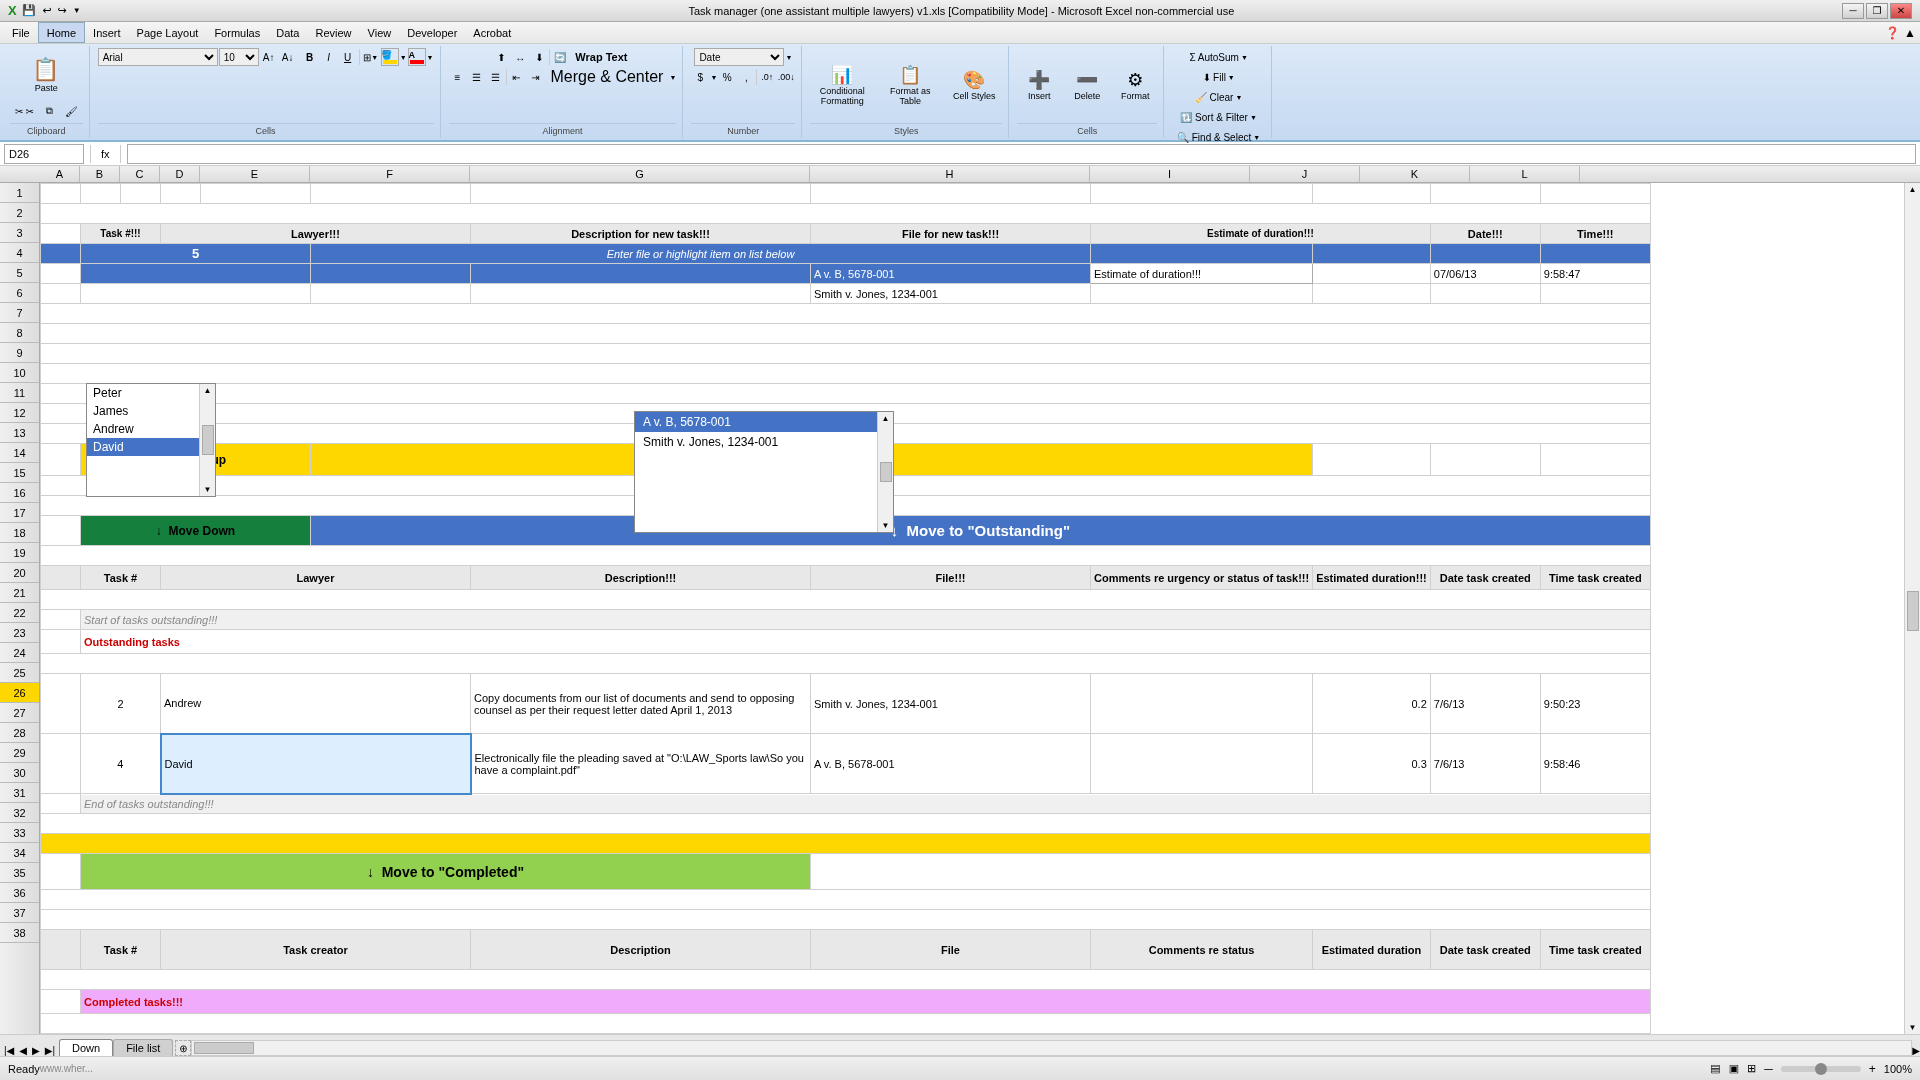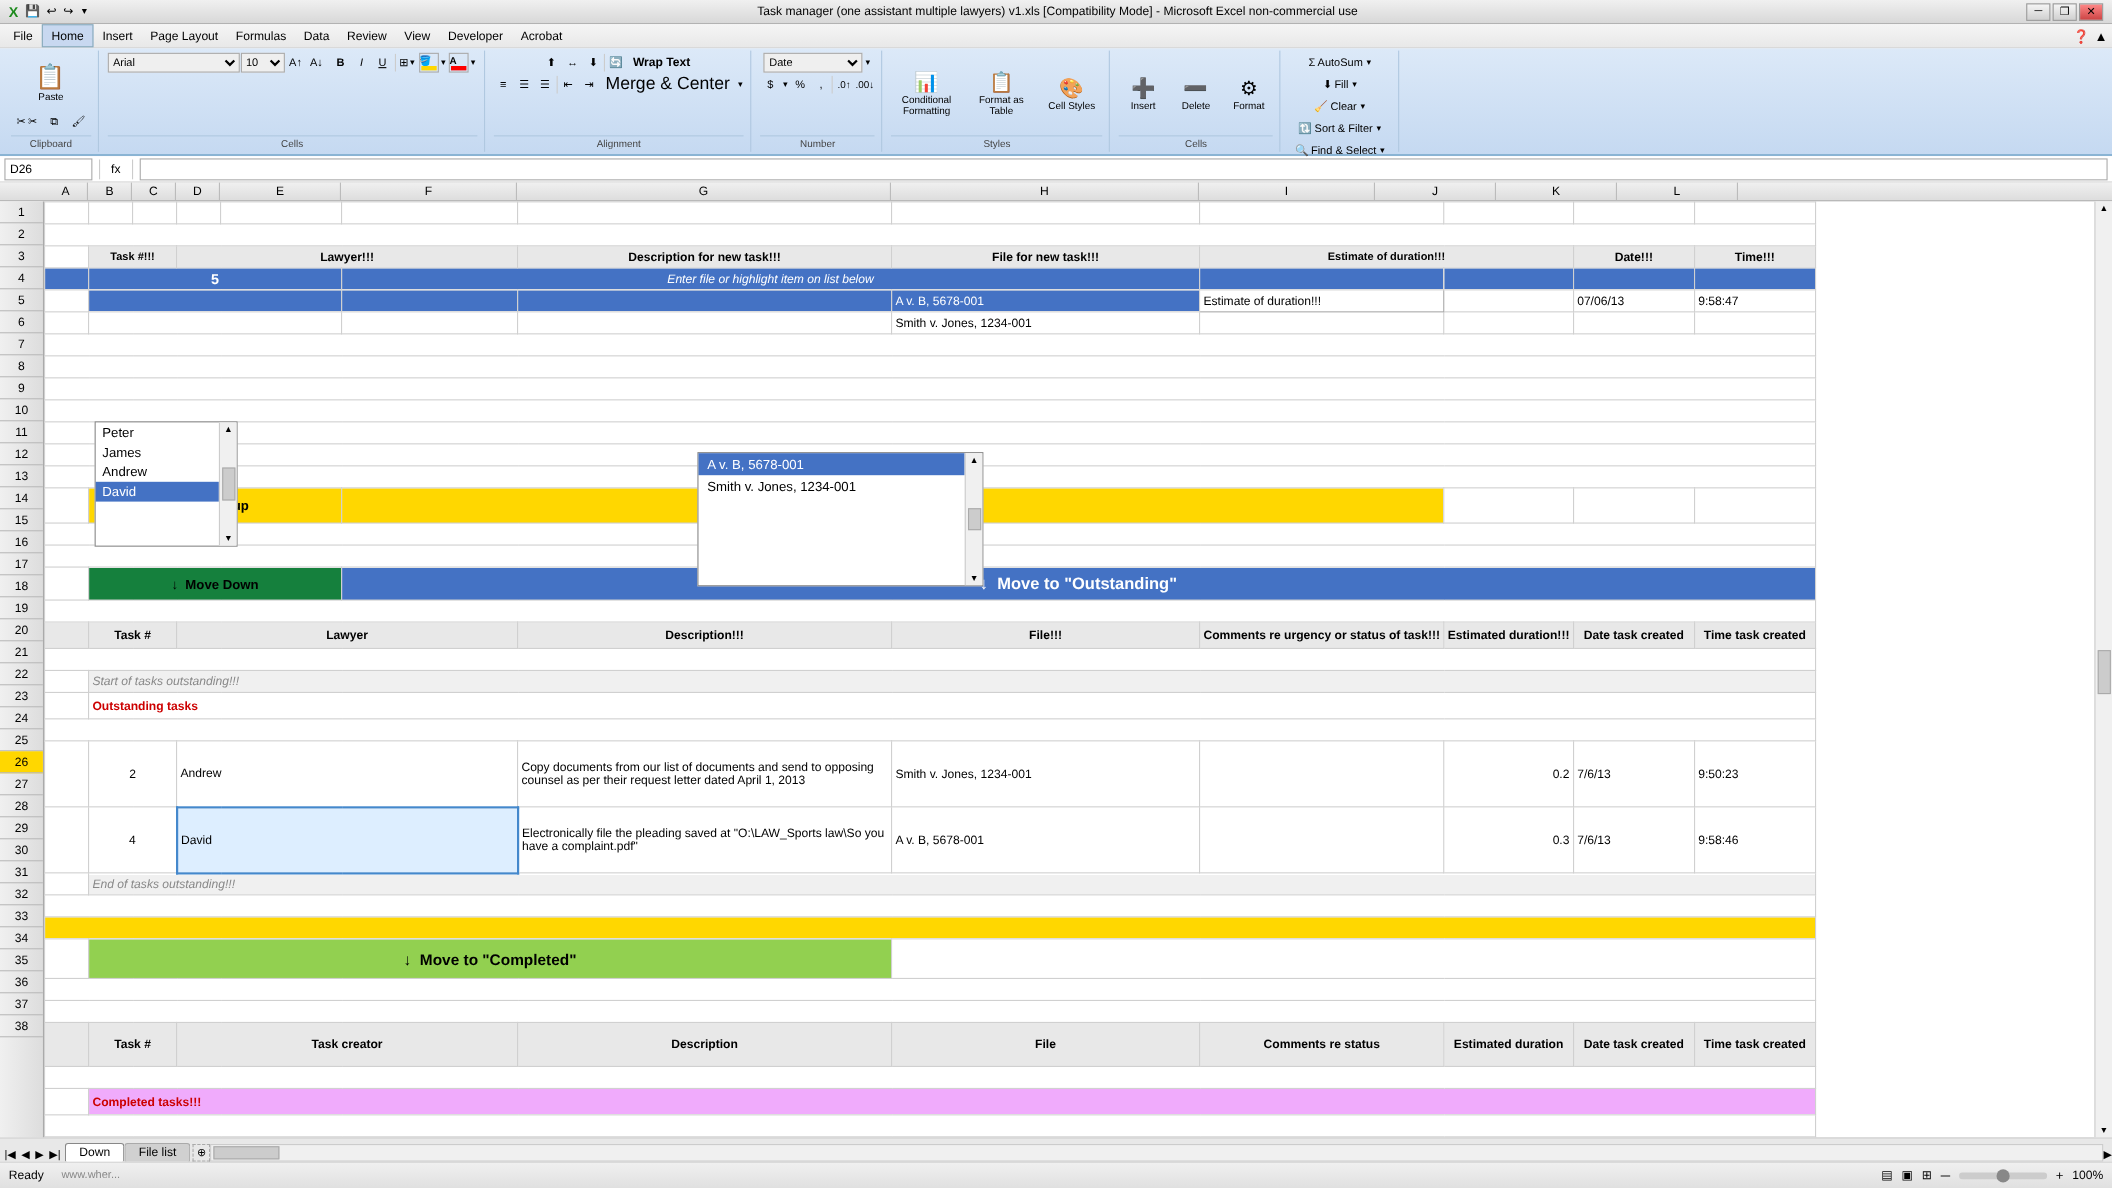--- a/index.html
+++ b/index.html
@@ -246,21 +246,21 @@
 
     
     .status-bar {
       height: 24px;
       background: linear-gradient(to bottom, #f0f0f0, #e0e0e0);
       border-top: 1px solid #ccc;
       display: flex;
       align-items: center;
       padding: 0 8px;
       font-size: 11px;
-      gap: 16px;
+      gap: 0;
     }
     .sheet-tab {
       padding: 2px 12px;
       background: #d0d0d0;
       border: 1px solid #aaa;
       border-bottom: none;
       cursor: pointer;
       font-size: 11px;
       border-radius: 3px 3px 0 0;
     }

